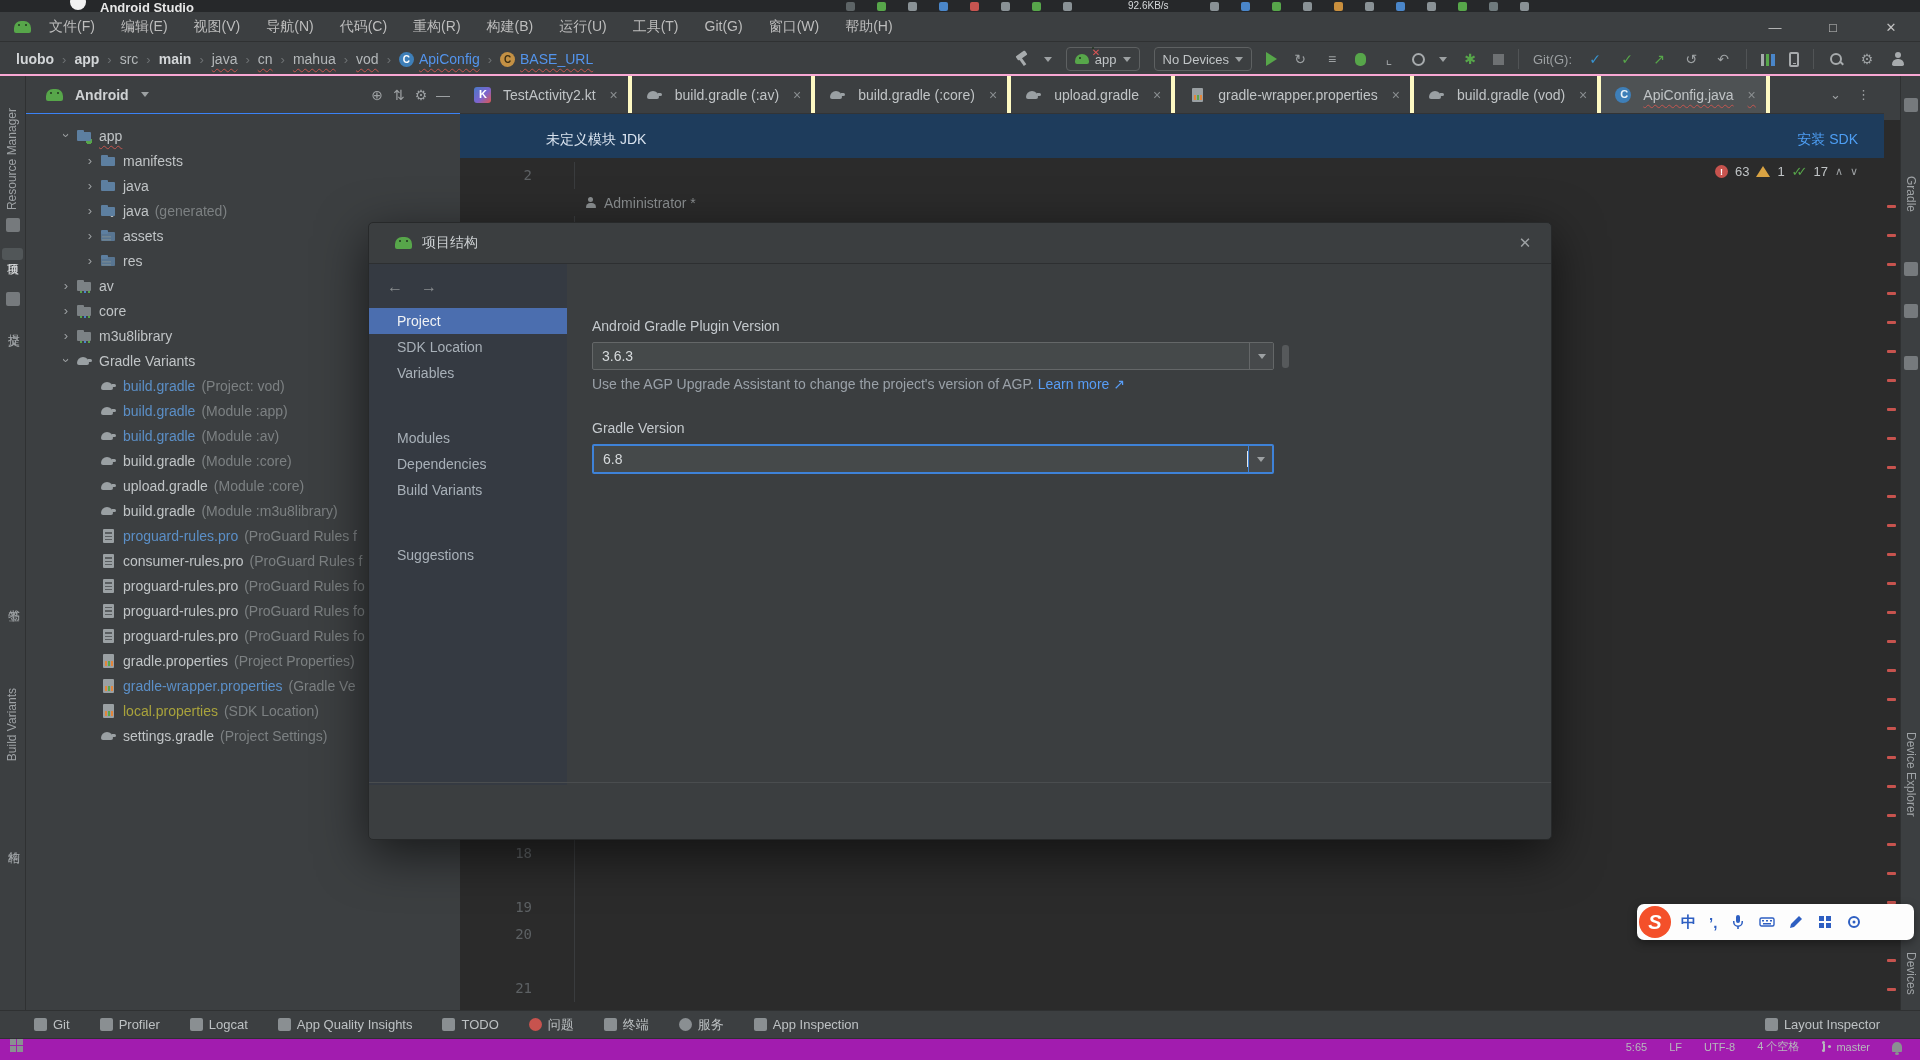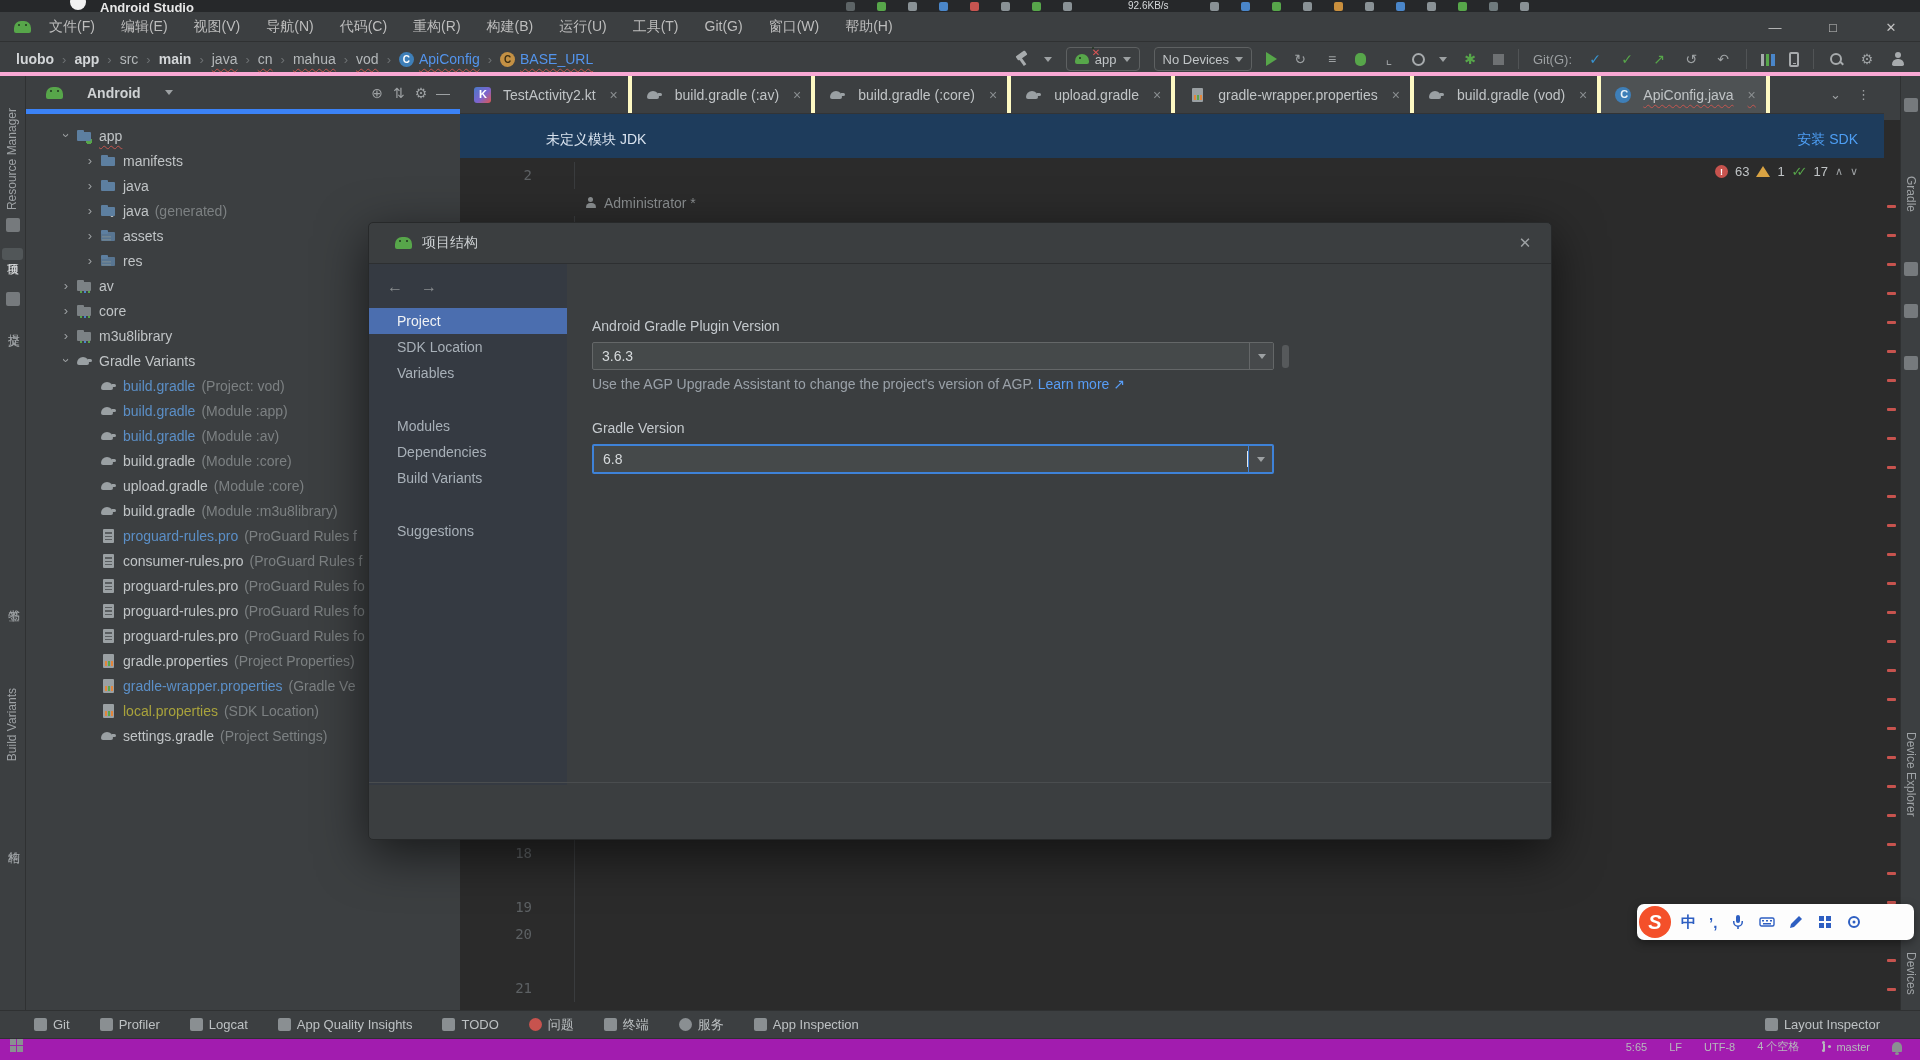--- a/index.html
+++ b/index.html
@@ -22,21 +22,21 @@
   .droid::before,.droid::after{content:"";position:absolute;top:3px;width:2px;height:2px;border-radius:50%;background:#20361f}
   .droid::before{left:4px}.droid::after{right:4px}
   #menubar .droid{margin:0 18px 0 14px}
   #menus{display:flex;gap:26px;font-size:14px;color:#bdbdbd}
   #menus span{cursor:default}
   #win-title{position:absolute;left:868px;top:0;height:30px;line-height:30px;font-size:14px;color:#7d7f81;white-space:nowrap}
   #win-controls{position:absolute;right:0;top:0;height:30px;display:flex}
   #win-controls .wc{width:58px;height:30px;display:flex;align-items:center;justify-content:center;color:#c2c2c2;font-size:13px}
 
   
-  #toolbar{position:absolute;left:0;top:42px;width:1920px;height:34px;background:#3c3f41;border-bottom:4px solid #f9a8d4}
+  #toolbar{position:absolute;left:0;top:42px;width:1920px;height:34px;background:#3c3f41;border-bottom:2px solid #f9a8d4}
   #crumbs{position:absolute;left:16px;top:0;height:34px;display:flex;align-items:center;font-size:14px;color:#b4b8ba}
   .bc{display:inline-flex;align-items:center;white-space:nowrap}
   .bc + .bc::before{content:"\203A";color:#6d7173;margin:0 8px;font-size:13px}
   .bc-b .bct{color:#d3d6d8;font-weight:bold}
   .bc-blue .bct{color:#5394ec}
   .bc-sq .bct{text-decoration:underline wavy #c4554f 1px;text-underline-offset:4px}
   .bci{display:none;width:15px;height:15px;border-radius:50%;margin-right:5px;font-size:10px;font-weight:bold;color:#fff;align-items:center;justify-content:center}
   .bci-c{display:inline-flex;background:#3e7fb8}
   .bci-f{display:inline-flex;background:#c49144;color:#3c2f14}
   #tb-right{position:absolute;right:14px;top:0;height:34px;display:flex;align-items:center;gap:14px;font-size:13px}
@@ -71,21 +71,21 @@
   .strip-ic{position:absolute;left:6px;width:14px;height:14px;background:#8a8f92;border-radius:2px;opacity:.75}
   .strip-sel{background:#515658;border-radius:3px;padding:6px 2px;left:2px;color:#d8dadc}
 
   
   #right-strip{position:absolute;left:1900px;top:76px;width:20px;height:934px;background:#3c3f41;border-left:1px solid #2f3132;font-size:12px;color:#9fa3a6}
   #right-strip .vtxt{left:3px}
   #right-strip .strip-ic{left:3px}
 
   
   #project{position:absolute;left:26px;top:76px;width:434px;height:934px;background:#3c3f41;overflow:hidden}
-  #proj-head{height:38px;display:flex;align-items:center;border-bottom:5px solid #3b82f6;padding-left:20px;gap:24px}
+  #proj-head{height:38px;display:flex;align-items:center;border-bottom:1px solid #3b82f6;padding-left:20px;gap:12px}
   #proj-head .ttl{font-size:14px;font-weight:bold;color:#cfd2d4}
   #proj-head .hic{color:#9da1a3;font-size:14px;width:22px;text-align:center}
   #proj-icons{margin-left:auto;display:flex;padding-right:6px}
   #tree{padding-top:9px;font-size:14px}
   .trow{height:25px;display:flex;align-items:center;white-space:nowrap;cursor:default}
   .chev{width:20px;flex:none;color:#9da1a3;font-size:13px;text-align:center}
   .chev-r::before{content:"\203A"}
   .chev-d::before{content:"\203A";display:inline-block;transform:rotate(90deg)}
   .tl{color:#c0c4c6}.td{color:#7c8082;margin-left:6px}
   .t-blue{color:#5b8fc7}.t-olive{color:#a9a33c}
@@ -144,21 +144,21 @@
   .emark{position:absolute;left:3px;width:9px;height:3px;background:#c7534e;border-radius:1px}
 
   
   #dialog{position:absolute;left:368px;top:222px;width:1184px;height:618px;background:#3b3e40;border:1px solid #27292a;border-radius:5px;box-shadow:0 14px 50px rgba(0,0,0,.6);z-index:20}
   #dlg-title{height:40px;display:flex;align-items:center;padding:0 14px 0 26px;gap:10px;font-size:14px;color:#ccd0d2}
   #dlg-close{margin-left:auto;color:#9da1a3;font-size:15px;width:24px;text-align:center}
   #dlg-nav{position:absolute;left:0;top:40px;width:198px;height:522px;background:#353a42;border-top:1px solid #2d2f31}
   #dlg-arrows{display:flex;gap:18px;padding:14px 0 12px 18px;color:#8a8e90;font-size:16px}
   .nav-item{height:26px;line-height:26px;padding-left:28px;font-size:14px;color:#a8b0b8;cursor:default;white-space:nowrap}
   .nav-item.sel{background:#4b6eaf;color:#f0f2f4}
-  .nav-item.gap{margin-top:27px}
+  .nav-item.gap{margin-top:39px}
   #dlg-content{position:absolute;left:198px;top:40px;right:0;bottom:56px;border-top:1px solid #2d2f31;font-size:14px}
   .dlg-label{position:absolute;left:25px;color:#c4c9cd}
   .combo-field{position:absolute;left:25px;width:682px;height:28px;background:#45494a;border:1px solid #646768;border-radius:2px;display:flex;align-items:center}
   .combo-field input{flex:1;background:transparent;border:none;outline:none;color:#d6dadc;font-size:14px;padding:0 9px;font-family:"Liberation Sans",sans-serif}
   .combo-arrow{width:24px;height:100%;border-left:1px solid #646768;display:flex;align-items:center;justify-content:center;background:#46494b}
   .combo-focus{border:2px solid #3e82d8}
   .combo-focus .combo-arrow{border-left:1px solid #3e82d8}
   .cursorbar{width:1px;height:16px;background:#e8e8e8;margin-left:-4px}
   #agp-pill{position:absolute;left:715px;top:81px;width:7px;height:23px;background:#56595b;border-radius:3px}
   #dlg-help{position:absolute;left:25px;top:112px;color:#9aa1a8}

